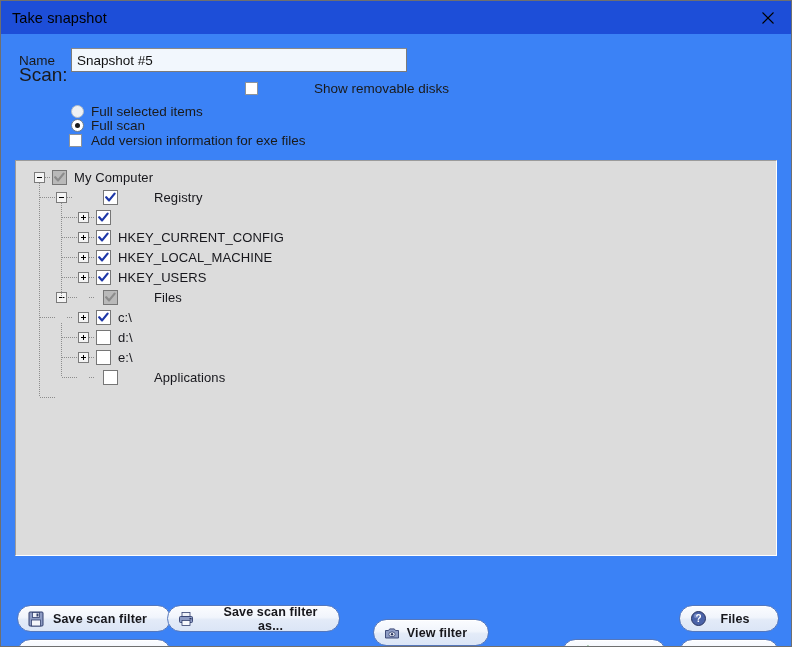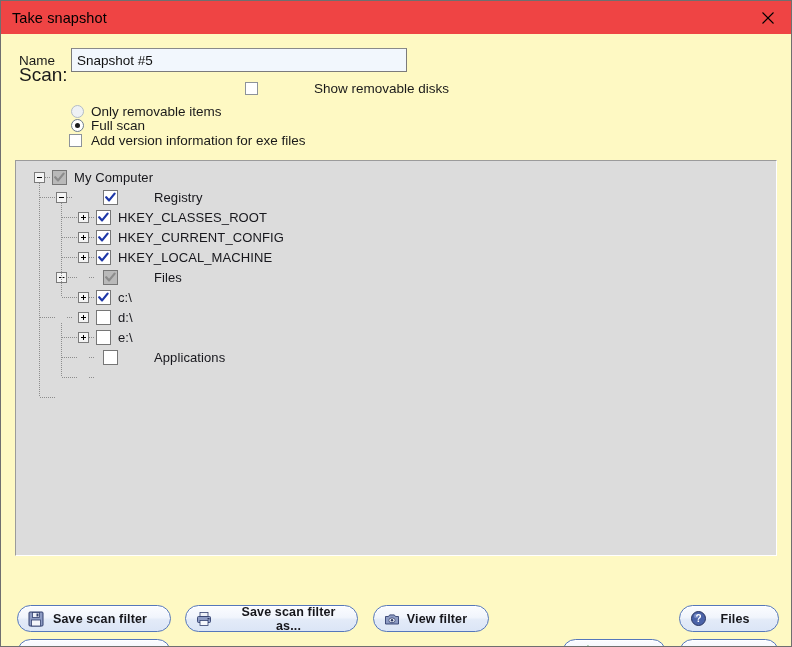--- a/index.html
+++ b/index.html
@@ -25,21 +25,21 @@
     background: #cfd7e0;
     overflow: hidden;
   }
 
   
   .titlebar {
     position: absolute;
     left: 0; top: 0;
     width: 790px;
     height: 33px;
-    background: #ef4444;
+    background: #1d4ed8;
     display: flex;
     align-items: center;
     text-align: center;
   }
   .titlebar-text {
     margin-left: 11px;
     font-size: 14.5px;
     color: #000000;
     letter-spacing: 0.1px;
   }
@@ -54,21 +54,21 @@
     cursor: pointer;
   }
   .close-btn svg { display: block; }
 
   
   .dialog-body {
     position: absolute;
     left: 0; top: 33px;
     width: 790px;
     height: 612px;
-    background: #fef9c3;
+    background: #3b82f6;
   }
 
   
   .name-row {
     position: absolute;
     left: 18px; top: 14px;
     display: flex;
     align-items: center;
   }
   .name-label {
@@ -278,22 +278,22 @@
     justify-content: center;
   }
   .btn .blabel {
     flex: 1;
     text-align: center;
     padding-right: 16px;
     letter-spacing: 0.15px;
   }
 
   .btn-save      { left: 16px;  top: 571px; width: 154px; }
-  .btn-saveas    { left: 184px; top: 571px; width: 173px; gap: 22px; }
-  .btn-view      { left: 372px; top: 571px; width: 116px; }
+  .btn-saveas    { left: 166px; top: 571px; width: 173px; gap: 22px; }
+  .btn-view      { left: 372px; top: 585px; width: 116px; }
   .btn-load      { left: 16px;  top: 605px; width: 154px; }
   .btn-help      { left: 678px; top: 571px; width: 100px; }
   .btn-start     { left: 561px; top: 605px; width: 104px; }
   .btn-cancel    { left: 678px; top: 605px; width: 100px; }
 </style>
 </head>
 <body>
 
 <div class="window">
 
@@ -316,21 +316,21 @@
 
     <div class="scan-label">Scan:</div>
 
     <label class="opt opt-fullscan">
       <span class="radio checked"></span>
       <span class="opt-text">Full scan</span>
     </label>
 
     <label class="opt opt-onlysel">
       <span class="radio dim"></span>
-      <span class="opt-text">Only removable items</span>
+      <span class="opt-text">Full selected items</span>
     </label>
 
     <label class="opt opt-removable">
       <span class="cbox"></span>
       <span class="opt-text">Show removable disks</span>
     </label>
 
     <label class="opt opt-addver">
       <span class="cbox"></span>
       <span class="opt-text clip-text">Add version information for exe files</span>
@@ -356,39 +356,47 @@
             </span>
             <span class="tnode-label">Registry</span>
           </div>
           <div class="tnode lvl2">
             <span class="expander plus"></span>
             <span class="tcheck">
               <svg width="11" height="11" viewBox="0 0 11 11">
                 <path d="M1.2 5.2 L4.1 8.4 L9.6 1.6" fill="none" stroke="#1d37a8" stroke-width="2.2" stroke-linecap="round" stroke-linejoin="round"></path>
               </svg>
             </span>
-            <span class="tnode-label">HKEY_CLASSES_ROOT</span>
           </div>
           <div class="tnode lvl2">
             <span class="expander plus"></span>
             <span class="tcheck">
               <svg width="11" height="11" viewBox="0 0 11 11">
                 <path d="M1.2 5.2 L4.1 8.4 L9.6 1.6" fill="none" stroke="#1d37a8" stroke-width="2.2" stroke-linecap="round" stroke-linejoin="round"></path>
               </svg>
             </span>
             <span class="tnode-label">HKEY_CURRENT_CONFIG</span>
           </div>
           <div class="tnode lvl2">
             <span class="expander plus"></span>
             <span class="tcheck">
               <svg width="11" height="11" viewBox="0 0 11 11">
                 <path d="M1.2 5.2 L4.1 8.4 L9.6 1.6" fill="none" stroke="#1d37a8" stroke-width="2.2" stroke-linecap="round" stroke-linejoin="round"></path>
               </svg>
             </span>
             <span class="tnode-label">HKEY_LOCAL_MACHINE</span>
+          </div>
+          <div class="tnode lvl2">
+            <span class="expander plus"></span>
+            <span class="tcheck">
+              <svg width="11" height="11" viewBox="0 0 11 11">
+                <path d="M1.2 5.2 L4.1 8.4 L9.6 1.6" fill="none" stroke="#1d37a8" stroke-width="2.2" stroke-linecap="round" stroke-linejoin="round"></path>
+              </svg>
+            </span>
+            <span class="tnode-label">HKEY_USERS</span>
           </div>
           <div class="tnode lvl1">
             <span class="expander"></span>
             <span class="tcheck gray">
               <svg width="11" height="11" viewBox="0 0 11 11">
                 <path d="M1.2 5.2 L4.1 8.4 L9.6 1.6" fill="none" stroke="#8b8b8b" stroke-width="2.2" stroke-linecap="round" stroke-linejoin="round"></path>
               </svg>
             </span>
             <span class="tnode-label">Files</span>
           </div>

